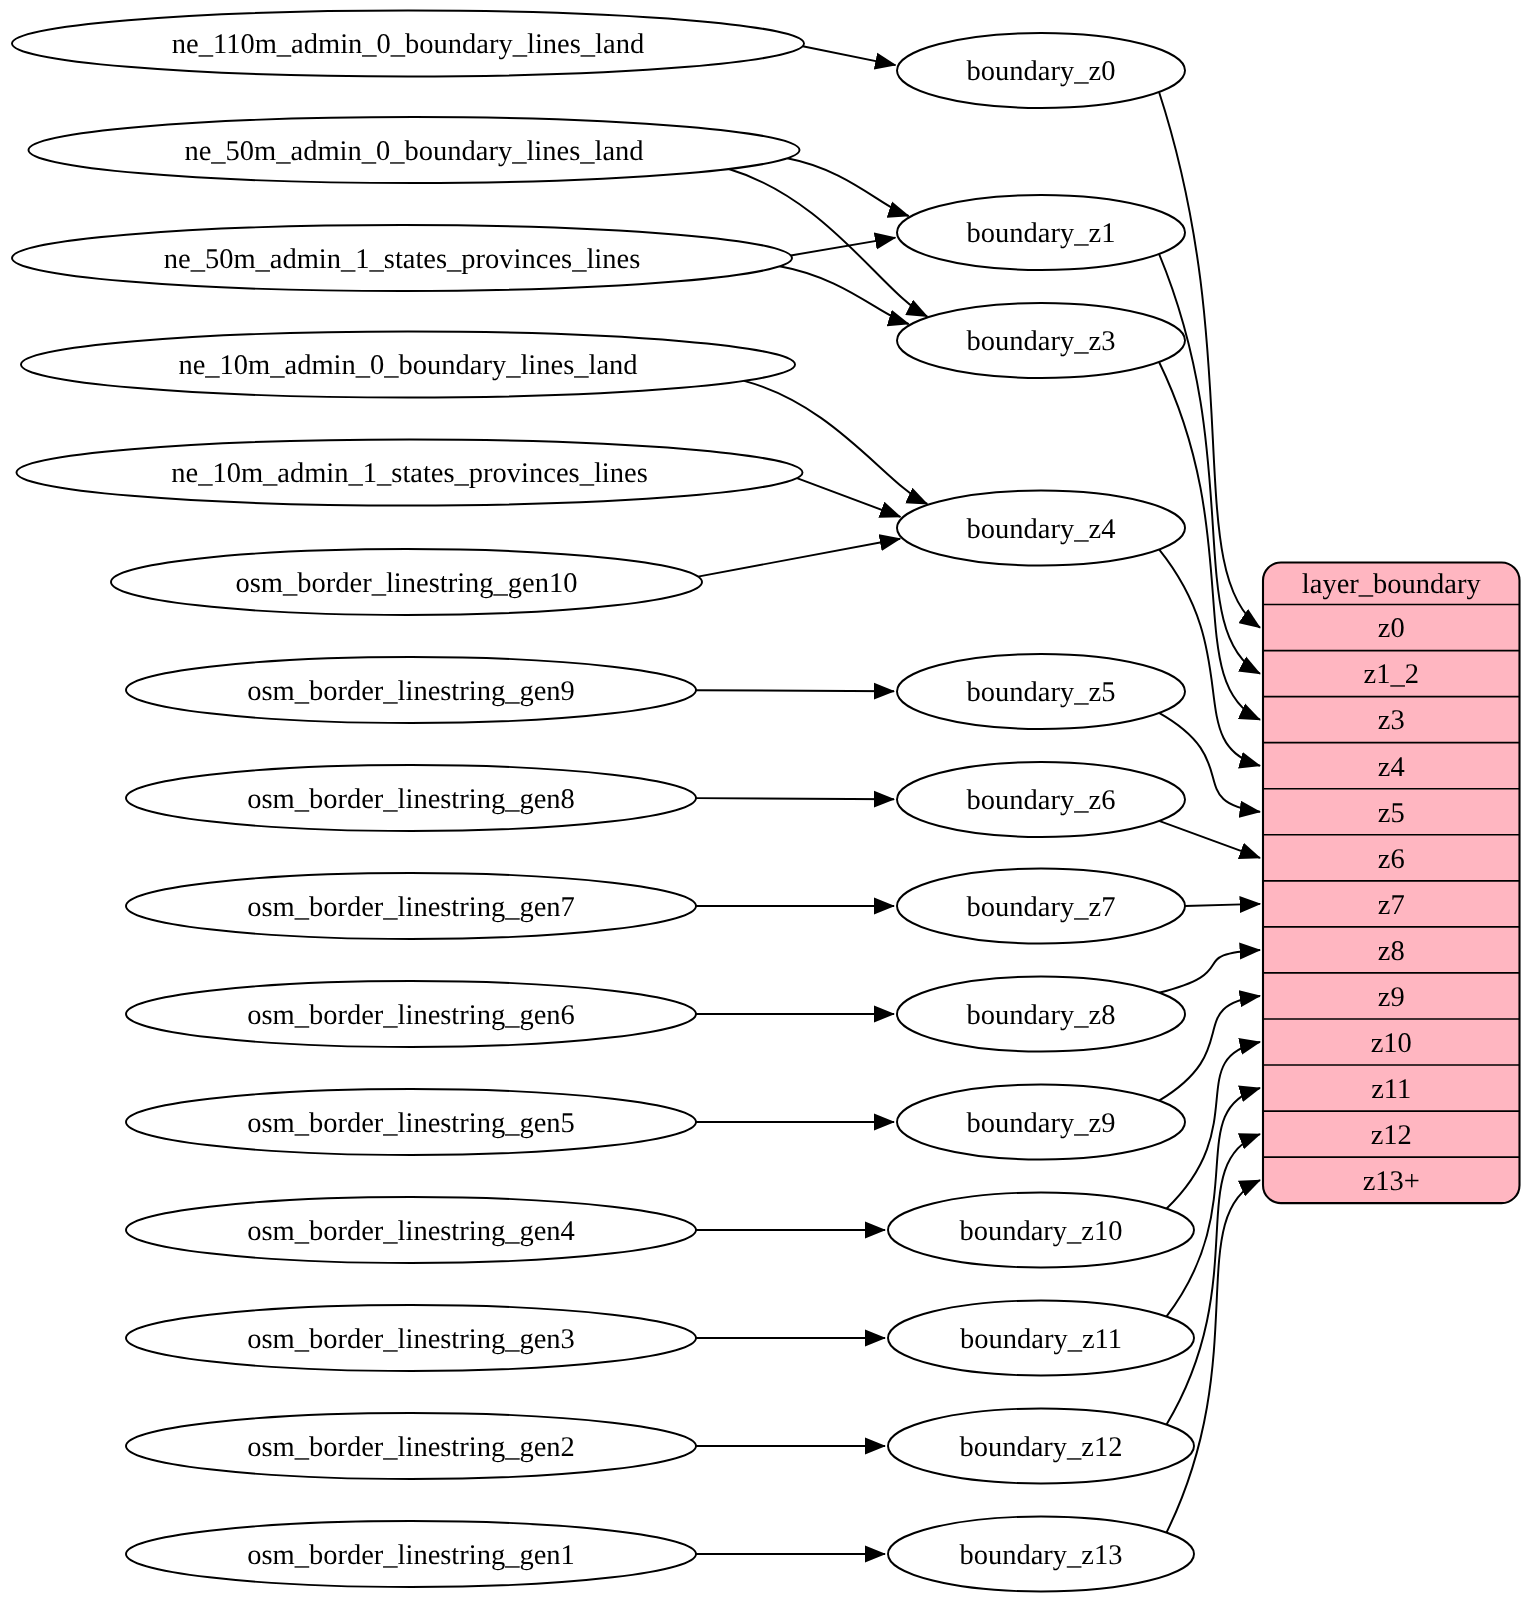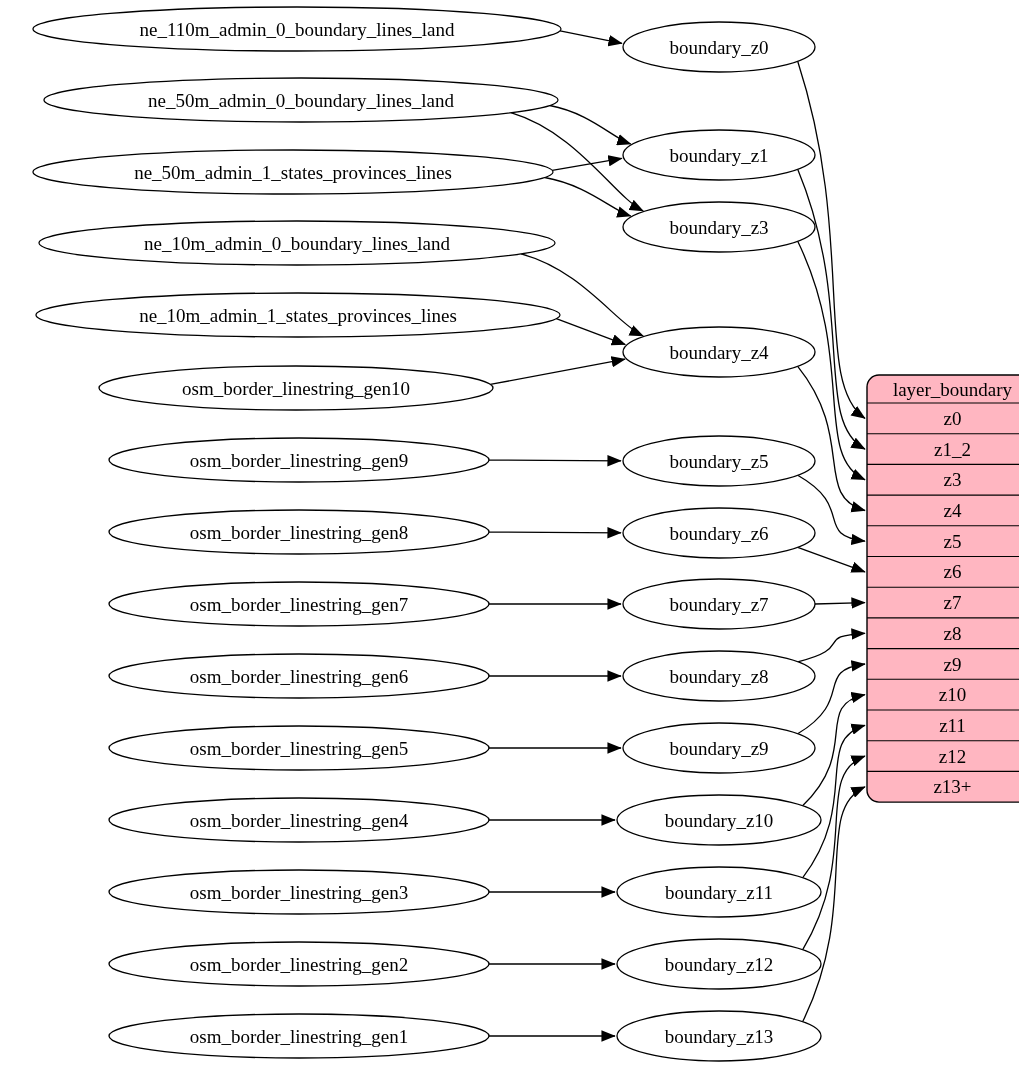--- a/index.html
+++ b/index.html
@@ -1,16 +1,16 @@
 <!DOCTYPE html>
 <html><head>
 <meta charset="utf-8">
 <style>
   html, body { margin: 0; padding: 0; background: #ffffff; }
-  .canvas-wrap { width: 982px; height: 1067px; position: relative; background: #ffffff; margin-left: 25px; }
+  .canvas-wrap { width: 982px; height: 1067px; position: relative; background: #ffffff; }
   svg { display: block; }
   text {
     font-family: "Liberation Serif", "DejaVu Serif", serif;
     font-size: 19px;
     fill: #000000;
   }
   .edge { fill: none; stroke: #000000; stroke-width: 1.3; }
   .node-shape { fill: #ffffff; stroke: #000000; stroke-width: 1.3; }
   .table-shape { stroke: #000000; stroke-width: 1.4; }
   .sep { stroke: #000000; stroke-width: 1.1; }

